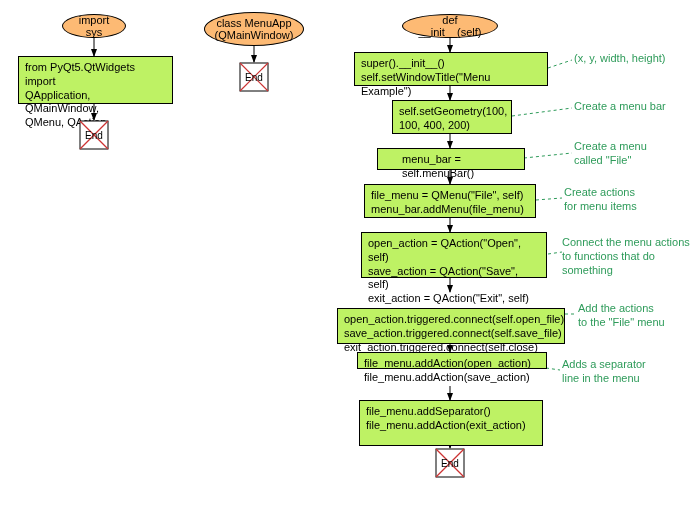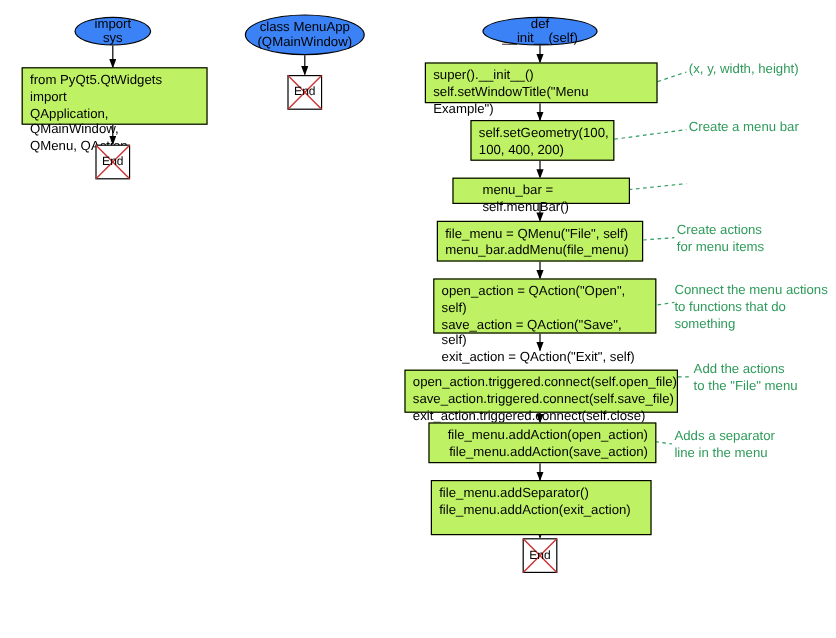--- a/index.html
+++ b/index.html
@@ -16,21 +16,21 @@
     position: relative;
     width: 697px;
     height: 532px;
   }
   .node {
     position: absolute;
   }
   .ellipse {
     border: 1px solid #000;
     border-radius: 50%;
-    background: #3b82f6;
+    background: #fdba74;
     display: flex;
     align-items: center;
     justify-content: center;
     text-align: center;
     padding: 4px 8px;
     box-sizing: border-box;
   }
   .rect {
     border: 1px solid #000;
     background: #bef264;
@@ -157,21 +157,21 @@
   </div>
 
   <div class="node rect" style="left:361px; top:232px; width:186px; height:46px;">
     <span>open_action = QAction("Open", self)<br>save_action = QAction("Save", self)<br>exit_action = QAction("Exit", self)</span>
   </div>
 
   <div class="node rect" style="left:337px; top:308px; width:228px; height:36px;">
     <span>open_action.triggered.connect(self.open_file)<br>save_action.triggered.connect(self.save_file)<br>exit_action.triggered.connect(self.close)</span>
   </div>
 
-  <div class="node rect" style="left:357px; top:352px; width:190px; height:34px;text-align:right;">
+  <div class="node rect" style="left:357px; top:352px; width:190px; height:17px;">
     <span>file_menu.addAction(open_action)<br>file_menu.addAction(save_action)</span>
   </div>
 
   <div class="node rect" style="left:359px; top:400px; width:184px; height:46px;">
     <span>file_menu.addSeparator()<br>file_menu.addAction(exit_action)</span>
   </div>
 
   <div class="end-node" style="left:435px; top:448px;">
     <svg viewBox="0 0 30 30">
       <rect x="1" y="1" width="28" height="28" fill="#fff" stroke="#000"></rect>
@@ -180,20 +180,23 @@
     </svg>
     <span class="end-label">End</span>
   </div>
 
   <div class="comment" style="left:574px; top:52px;">
     <span>(x, y, width, height)</span>
   </div>
   <div class="comment" style="left:574px; top:100px;">
     <span>Create a menu bar</span>
   </div>
+  <div class="comment" style="left:574px; top:140px;">
+    <span>Create a menu<br>called "File"</span>
+  </div>
   <div class="comment" style="left:564px; top:186px;">
     <span>Create actions<br>for menu items</span>
   </div>
   <div class="comment" style="left:562px; top:236px;">
     <span>Connect the menu actions<br>to functions that do<br>something</span>
   </div>
   <div class="comment" style="left:578px; top:302px;">
     <span>Add the actions<br>to the "File" menu</span>
   </div>
   <div class="comment" style="left:562px; top:358px;">

